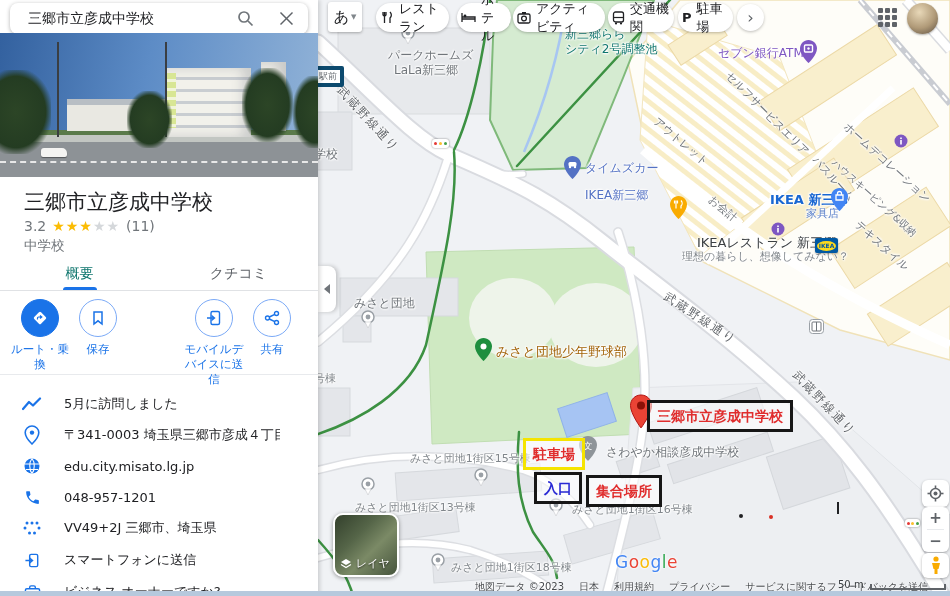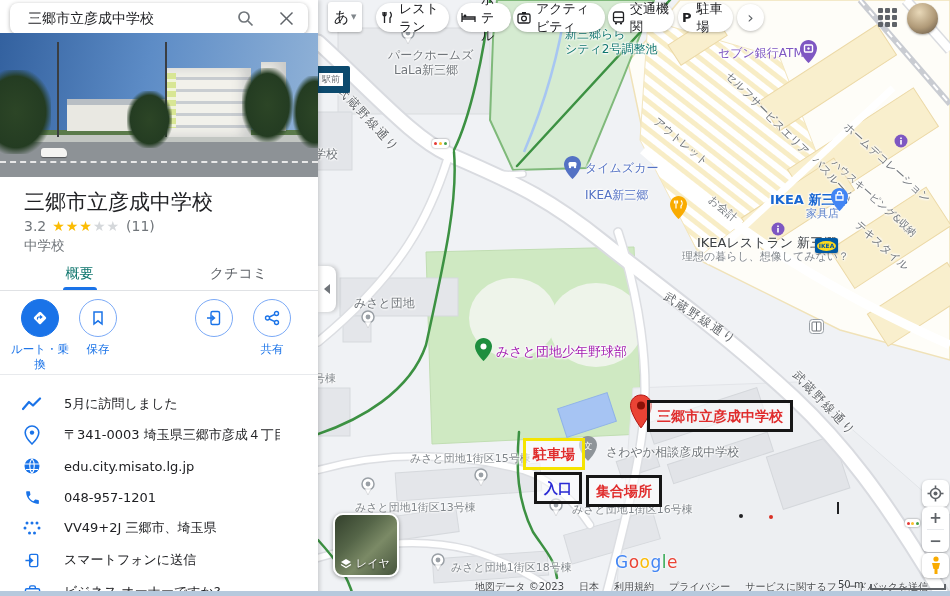--- a/index.html
+++ b/index.html
@@ -6,34 +6,34 @@
   *{box-sizing:border-box;}
   .app{position:relative;width:950px;height:596px;overflow:hidden;font-family:"DejaVu Sans","Liberation Sans",sans-serif;background:#fff;}
 
   
   .map{position:absolute;left:318px;top:0;width:632px;height:596px;overflow:hidden;background:#f0f2f5;}
   .map svg.base{position:absolute;left:0;top:0;}
   .lbl{position:absolute;font-size:11px;color:#70757a;white-space:nowrap;
        text-shadow:0 0 2px #fff,0 0 2px #fff,0 0 3px #fff,1px 1px 2px #fff,-1px -1px 2px #fff;line-height:1.25;}
   .lbl.c12{font-size:12px;}
   .lbl.green{color:#0f766e;}
-  .lbl.green2{color:#a21caf;font-size:13px;}
+  .lbl.green2{color:#a16207;font-size:13px;}
   .lbl.road{color:#5f6368;font-size:12px;letter-spacing:2px;}
   .lbl.blue{color:#5472c4;}
   .lbl.purple{color:#7e57c2;font-size:12px;}
   .lbl.ikea{color:#1967d2;font-weight:bold;font-size:13px;}
   .lbl.ikeasub{color:#5b80c9;}
   .lbl.poi-big{color:#3c4043;font-size:13px;}
   .lbl.adsub{color:#80868b;}
   .lbl.bldg{color:#80868b;}
   .ikea-badge{position:absolute;width:23px;height:15px;background:#0058a3;border-radius:2px;
       display:flex;align-items:center;justify-content:center;box-shadow:0 1px 2px rgba(0,0,0,.3);}
   .ikea-badge i{font-style:normal;background:#ffda1a;border-radius:50%;width:19px;height:10px;
       font-size:6px;font-weight:bold;color:#0058a3;display:flex;align-items:center;justify-content:center;letter-spacing:0;}
-  .shield{position:absolute;background:#fff;border:7px solid #0c4a6e;border-radius:2px;color:#6b7075;
+  .shield{position:absolute;background:#fff;border:4px solid #0c4a6e;border-radius:2px;color:#6b7075;
       font-size:9px;padding:0 3px;line-height:13px;}
 
   
   .pin{position:absolute;}
   
   .ann{position:absolute;font-size:14px;font-weight:bold;line-height:1;padding:6px 7px;
        background:rgba(255,255,255,.55);white-space:nowrap;}
   .ann.black{border:3px solid #161616;}
   .ann.yellow{border:3px solid #f5e400;}
   .red-t{color:#e02d2d;} .blue-t{color:#2929d4;}
@@ -526,20 +526,21 @@
           </div>
         <div class="alabel">ルート・乗換</div>
       </div>
       <div class="act" style="left:185px">
         <div class="circ">
             <svg width="18" height="18" viewBox="0 0 18 18">
               <rect x="6" y="2.5" width="8.5" height="13" rx="1.5" fill="none" stroke="#1a73e8" stroke-width="1.4"></rect>
               <path d="M2,9 h7 M6.5,6.5 L9.5,9 L6.5,11.5" fill="none" stroke="#1a73e8" stroke-width="1.4"></path>
             </svg>
           </div>
+        <div class="alabel">モバイルデバイスに送信</div>
       </div>
       <div class="act" style="left:243px">
         <div class="circ">
             <svg width="16" height="16" viewBox="0 0 16 16">
               <circle cx="12.5" cy="3.5" r="2" fill="none" stroke="#1a73e8" stroke-width="1.4"></circle>
               <circle cx="12.5" cy="12.5" r="2" fill="none" stroke="#1a73e8" stroke-width="1.4"></circle>
               <circle cx="3.5" cy="8" r="2" fill="none" stroke="#1a73e8" stroke-width="1.4"></circle>
               <line x1="5.3" y1="7" x2="10.8" y2="4.3" stroke="#1a73e8" stroke-width="1.4"></line>
               <line x1="5.3" y1="9" x2="10.8" y2="11.7" stroke="#1a73e8" stroke-width="1.4"></line>
             </svg>

